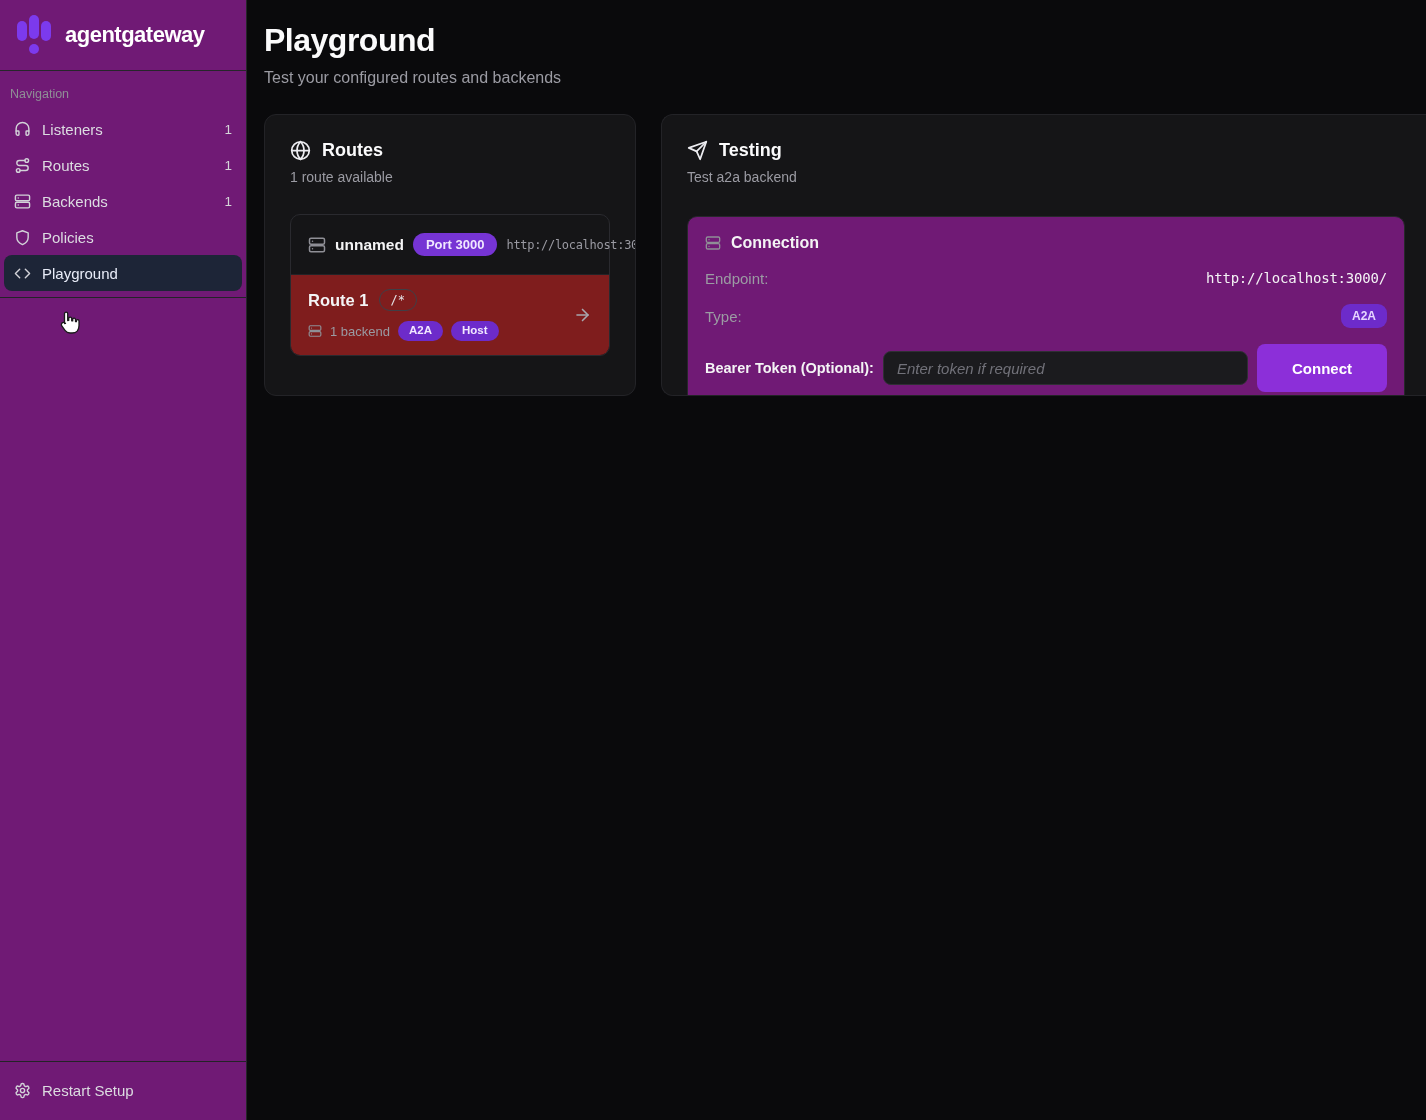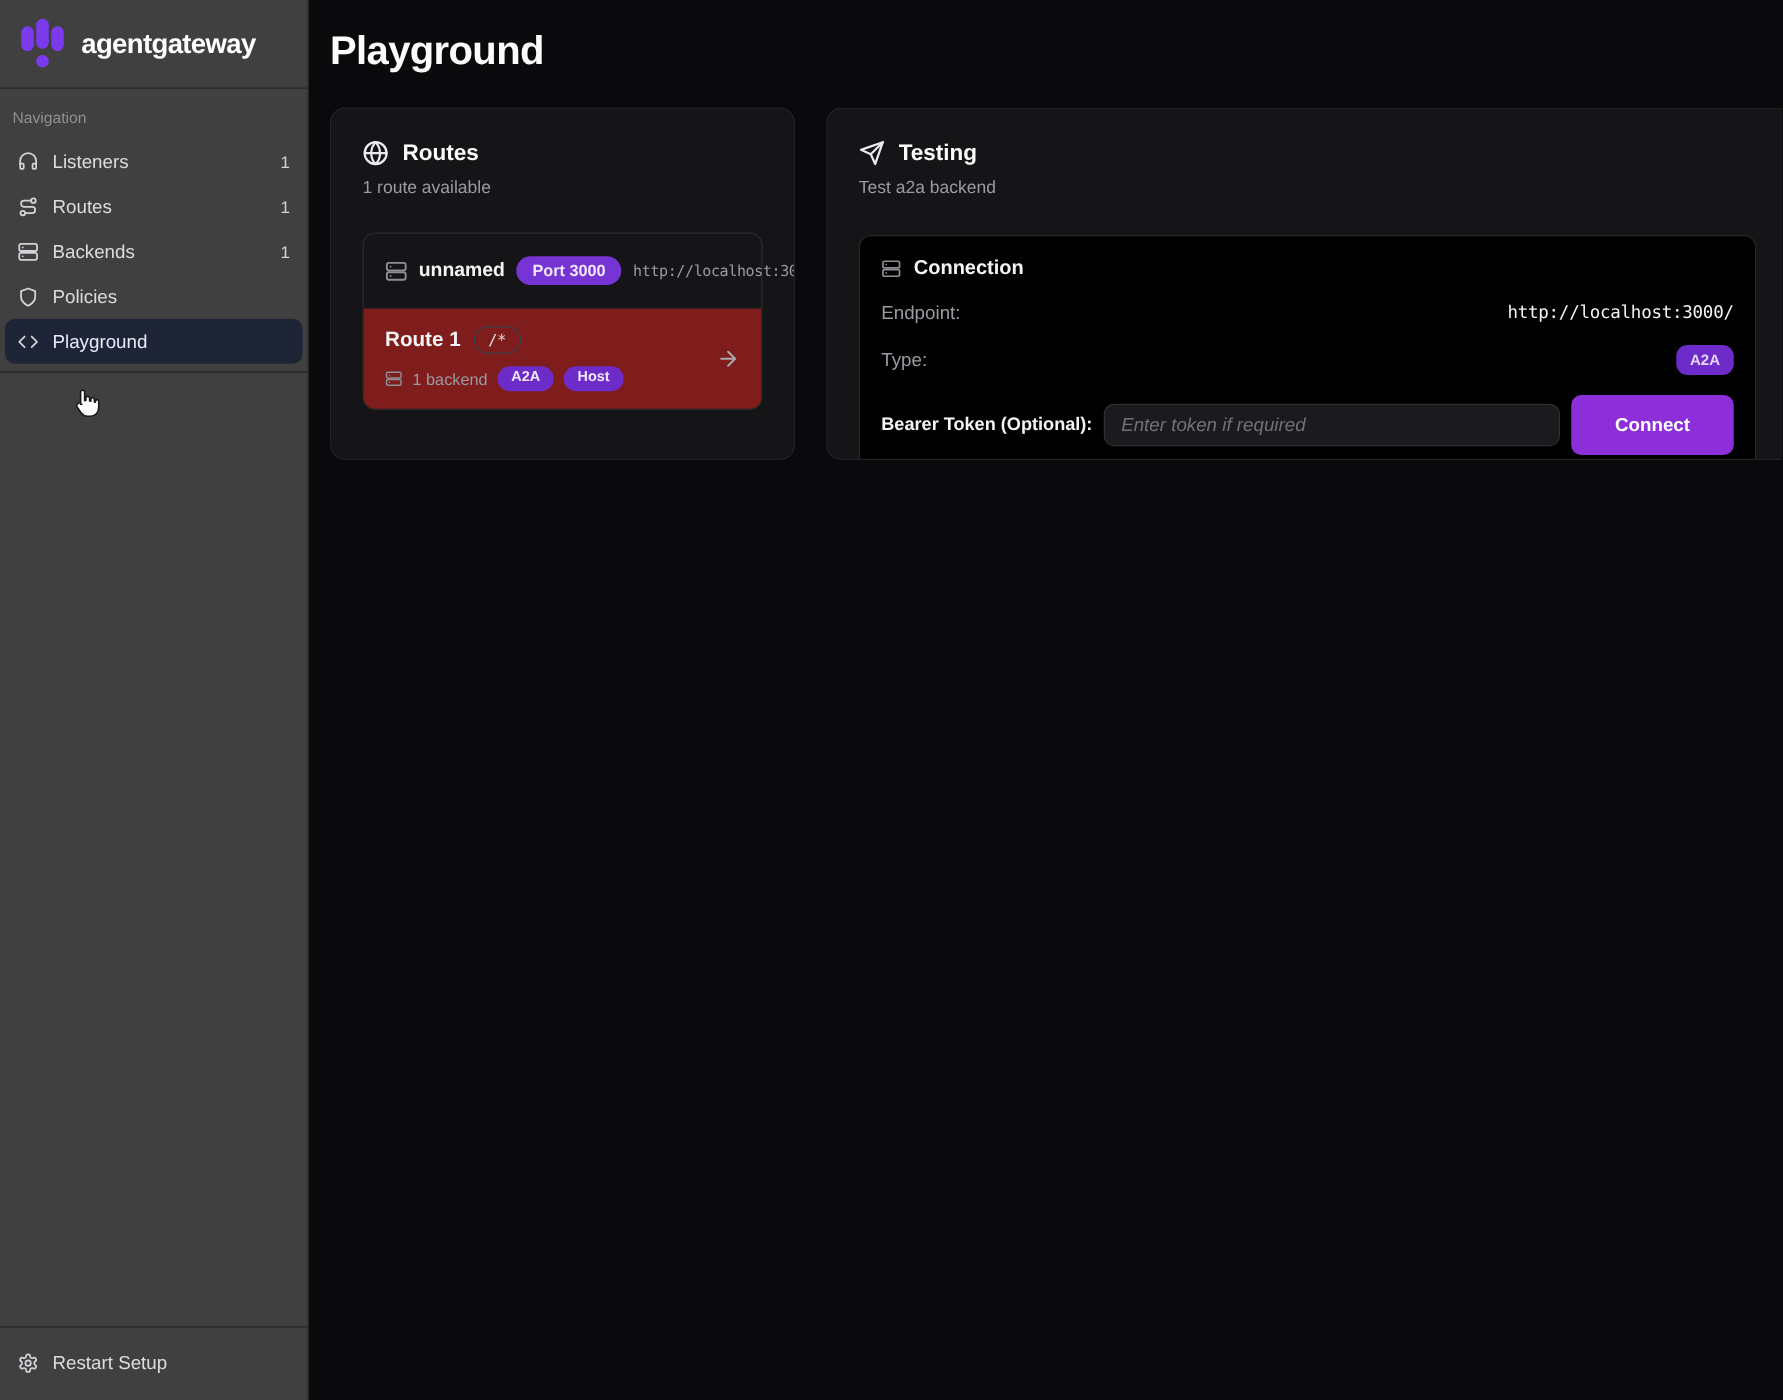--- a/index.html
+++ b/index.html
@@ -9,21 +9,21 @@
     color:#fafafa;
     font-family:"Liberation Sans", sans-serif;
     overflow:hidden;
     position:relative;
   }
   svg { display:block; }
 
   
   .sidebar {
     position:absolute; left:0; top:0; width:247px; height:1120px;
-    background:#404040;
+    background:#701a75;
     border-right:1px solid #26262a;
     display:flex; flex-direction:column;
   }
   .logo-row {
     height:71px; display:flex; align-items:center; gap:13px;
     padding:0 16px; border-bottom:1px solid #26262a;
   }
   .logo-text { font-size:22px; font-weight:800; letter-spacing:-0.5px; color:#fff; }
   .nav-section { padding:10px 4px 6px 4px; border-bottom:1px solid #232327; }
   .nav-label {
@@ -87,21 +87,21 @@
   .mini-badge {
     background:#6d2bca; color:#f1e7ff; font-size:11.5px; font-weight:600;
     padding:4px 11px; border-radius:999px; line-height:1;
   }
   .route-arrow { position:absolute; right:17px; top:50%; transform:translateY(-50%); color:#a8a8af; }
   .muted-ic { color:#8f8f96; }
 
   
   .conn-panel {
     margin-top:31px; border:1px solid #27272b; border-radius:10px;
-    padding:17px; width:718px; background:#000000;
+    padding:17px; width:718px; background:#701a75;
   }
   .conn-title-row { display:flex; align-items:center; gap:10px; }
   .conn-title { font-size:16px; font-weight:600; color:#f4f4f5; }
   .conn-row { display:flex; align-items:center; margin-top:15px; min-height:22px; }
   .conn-label { font-size:15px; color:#9b9ba3; }
   .conn-value { margin-left:auto; font-size:14px; color:#f4f4f5; letter-spacing:-0.2px; }
   .type-badge {
     margin-left:auto; background:#6d2bca; color:#e6d5ff; font-size:12px; font-weight:600;
     padding:6px 11px; border-radius:9px; line-height:1;
   }
@@ -215,20 +215,21 @@
             <circle cx="12" cy="12" r="3"></circle>
           </svg>
       </span>
       <span>Restart Setup</span>
     </div>
   </div>
 </aside>
 
 <main class="main">
   <h1 class="page-title">Playground</h1>
+  <div class="page-subtitle">Test your configured routes and backends</div>
 
   <div class="cards-row">
 
     <section class="card routes-card">
       <div class="card-title-row">
         <span class="card-ic">
           <svg width="21" height="21" viewBox="0 0 24 24" fill="none" stroke="currentColor" stroke-width="2" stroke-linecap="round" stroke-linejoin="round">
               <circle cx="12" cy="12" r="10"></circle>
               <path d="M12 2a14.5 14.5 0 0 0 0 20 14.5 14.5 0 0 0 0-20"></path>
               <path d="M2 12h20"></path>

